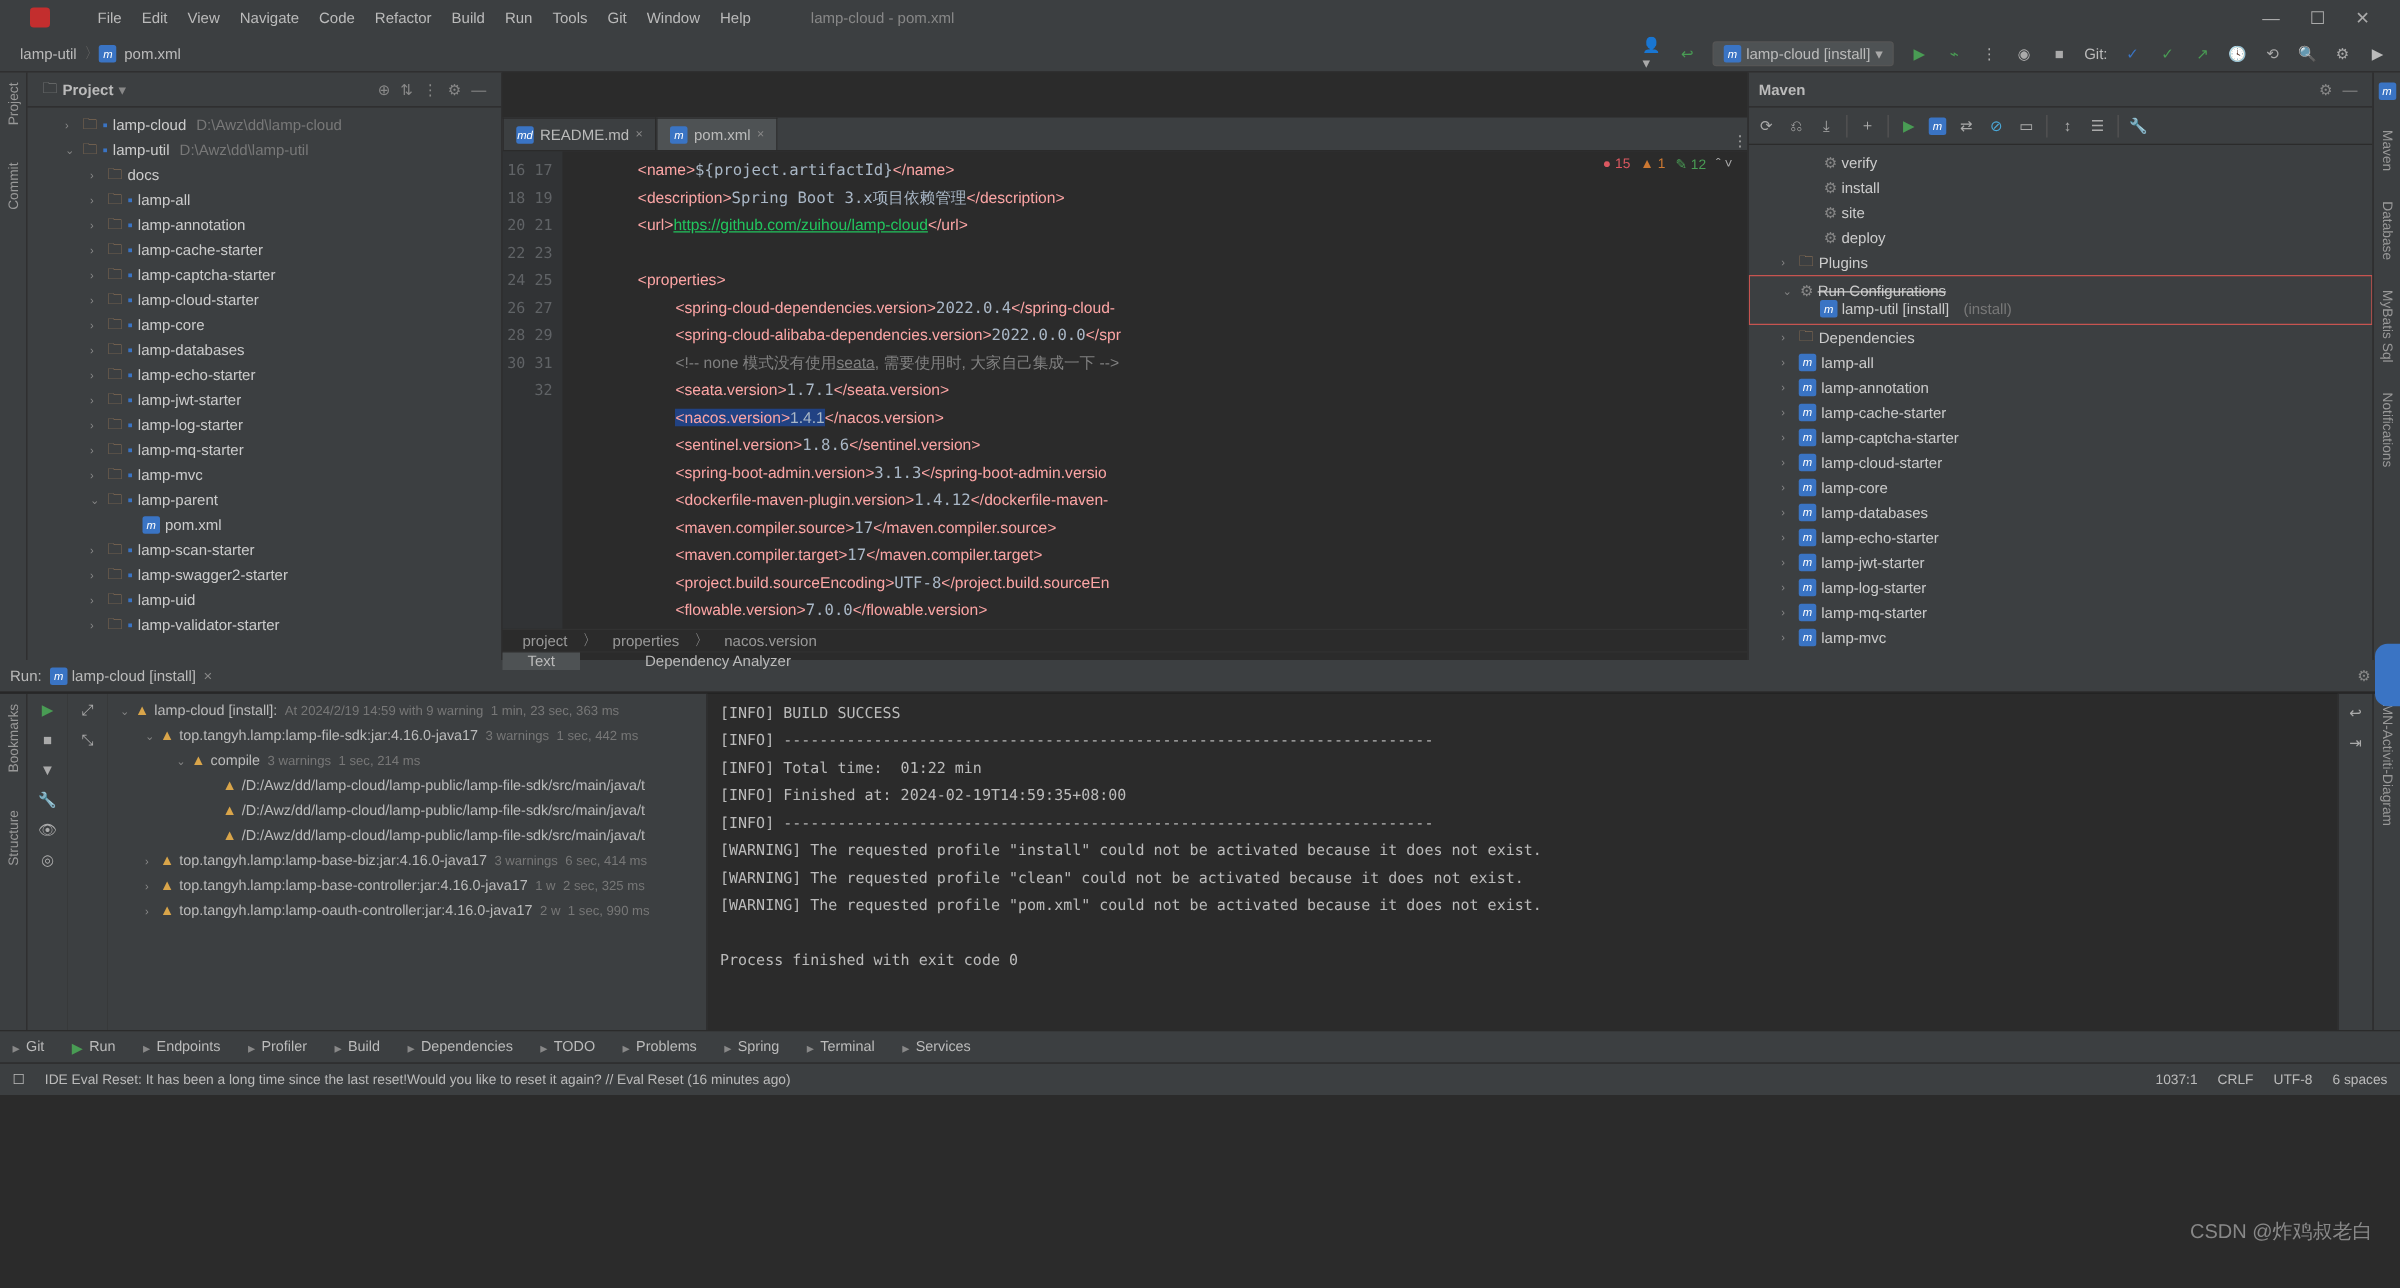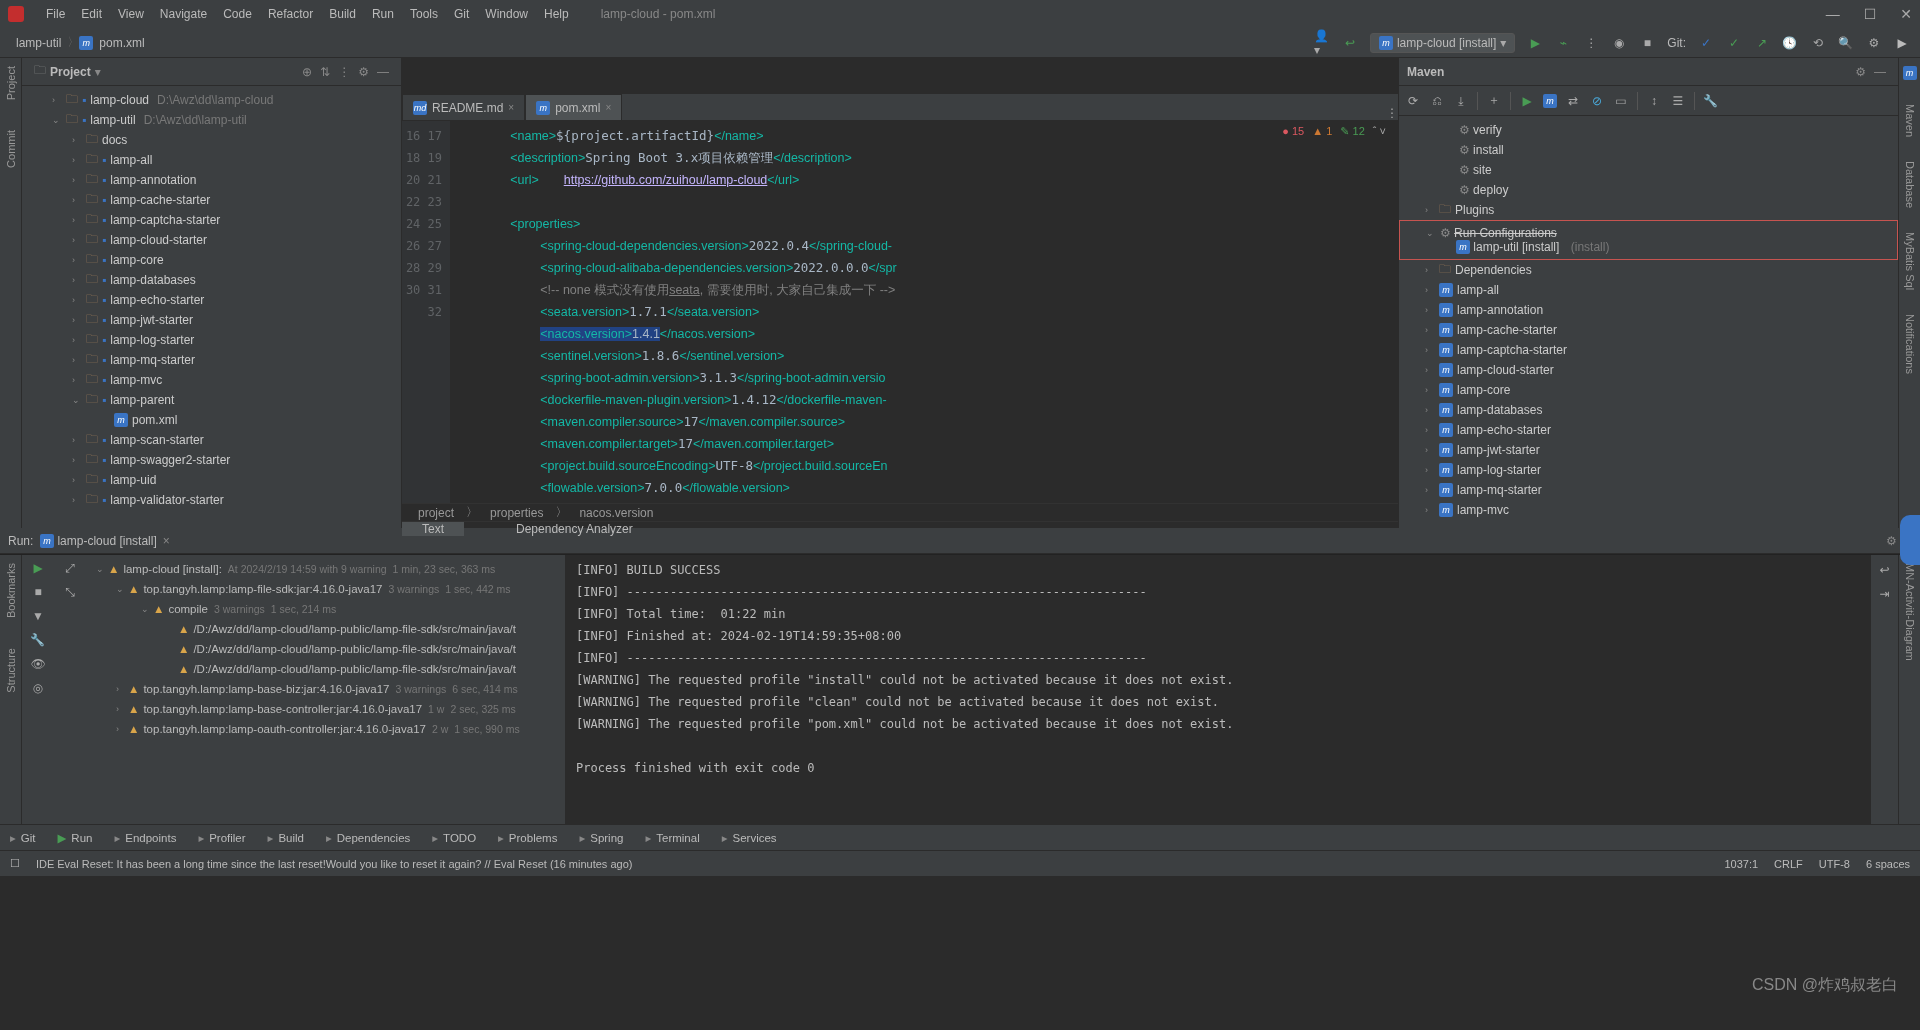--- a/index.html
+++ b/index.html
@@ -1,17 +1,17 @@
 <!DOCTYPE html>
 <html><head>
 <meta charset="utf-8">
 <style>
 * { margin:0; padding:0; box-sizing:border-box; font-family:"Segoe UI",Arial,sans-serif; }
 body { background:#2b2b2b; color:#bbb; font-size:12px; overflow:hidden; width:1920px; height:1030px; }
-.menubar { height:28px; background:#3c3f41; display:flex; align-items:center; padding:0 8px; gap:4px; }
+.menubar { height:28px; background:#3c3f41; display:flex; align-items:center; padding:0 24px; gap:20px; }
 .menubar .logo { width:16px; height:16px; background:#c32e2e; border-radius:3px; margin-right:10px; }
 .menubar .menu-item { padding:2px 8px; cursor:default; }
 .menubar .menu-item:first-letter { text-decoration:underline; }
 .menubar .title { margin-left:20px; color:#888; }
 .menubar .win-controls { margin-left:auto; display:flex; gap:24px; color:#aaa; font-size:14px; }
 .navbar { height:30px; background:#3c3f41; display:flex; align-items:center; padding:0 10px; border-bottom:1px solid #2b2b2b; }
 .navbar .crumb { padding:0 6px; color:#bbb; }
 .navbar .sep { color:#666; }
 .navbar .right { margin-left:auto; display:flex; align-items:center; gap:12px; }
 .navbar .run-combo { background:#4e5254; border:1px solid #555; padding:2px 8px; border-radius:3px; display:flex; align-items:center; gap:4px; }
@@ -32,21 +32,21 @@
 .tree-row .name { color:#ccc; }
 .tree-row .hint { color:#787878; margin-left:8px; }
 .editor-area { flex:1; display:flex; flex-direction:column; background:#2b2b2b; }
 .tabs { height:28px; background:#3c3f41; display:flex; align-items:flex-end; border-bottom:1px solid #2b2b2b;margin-top:36px; }
 .tab { height:26px; padding:0 10px; display:flex; align-items:center; gap:5px; background:#3c3f41; border:1px solid #2b2b2b; border-bottom:none; margin-right:0; }
 .tab.active { background:#4e5254; }
 .tab .close { color:#888; font-size:10px; }
 .code-wrap { flex:1; display:flex; position:relative; }
 .gutter-nums { width:48px; background:#313335; color:#606366; text-align:right; padding:4px 8px 4px 0; font-family:Consolas,monospace; font-size:12px; line-height:22px; }
 .code { flex:1; font-family:Consolas,monospace; font-size:12.5px; line-height:22px; padding:4px 0; white-space:pre; color:#a9b7c6; }
-.code .tag { color:#14b8a6; } .code .cmt{color:#808080;} .code .link{color:#c4b5fd; text-decoration:underline;margin-left:25px;}
+.code .tag { color:#fca5a5; } .code .cmt{color:#808080;} .code .link{color:#22c55e; text-decoration:underline;}
 .code-status { position:absolute; right:12px; top:4px; display:flex; gap:8px; font-size:11px; }
 .breadcrumb { height:24px; display:flex; align-items:center; padding:0 16px; color:#999; gap:12px; border-top:1px solid #323232; }
 .sub-tabs { height:26px; display:flex; align-items:center; border-top:1px solid #323232;gap:32px; }
 .sub-tabs .st { padding:0 20px; height:100%; display:flex; align-items:center; }
 .sub-tabs .st.active { background:#4e5254; }
 .maven-panel { width:500px; background:#3c3f41; border-left:1px solid #2b2b2b; display:flex; flex-direction:column; }
 .maven-toolbar { height:30px; display:flex; align-items:center; padding:0 6px; gap:8px; border-bottom:1px solid #2b2b2b; }
 .maven-toolbar .sep-v { width:1px; height:18px; background:#555; }
 .right-gutter { width:22px; background:#3c3f41; border-left:1px solid #2b2b2b; display:flex; flex-direction:column; align-items:center; padding-top:8px; gap:24px;}
 .right-gutter .vlabel { writing-mode:vertical-rl; font-size:11px; color:#999; }

